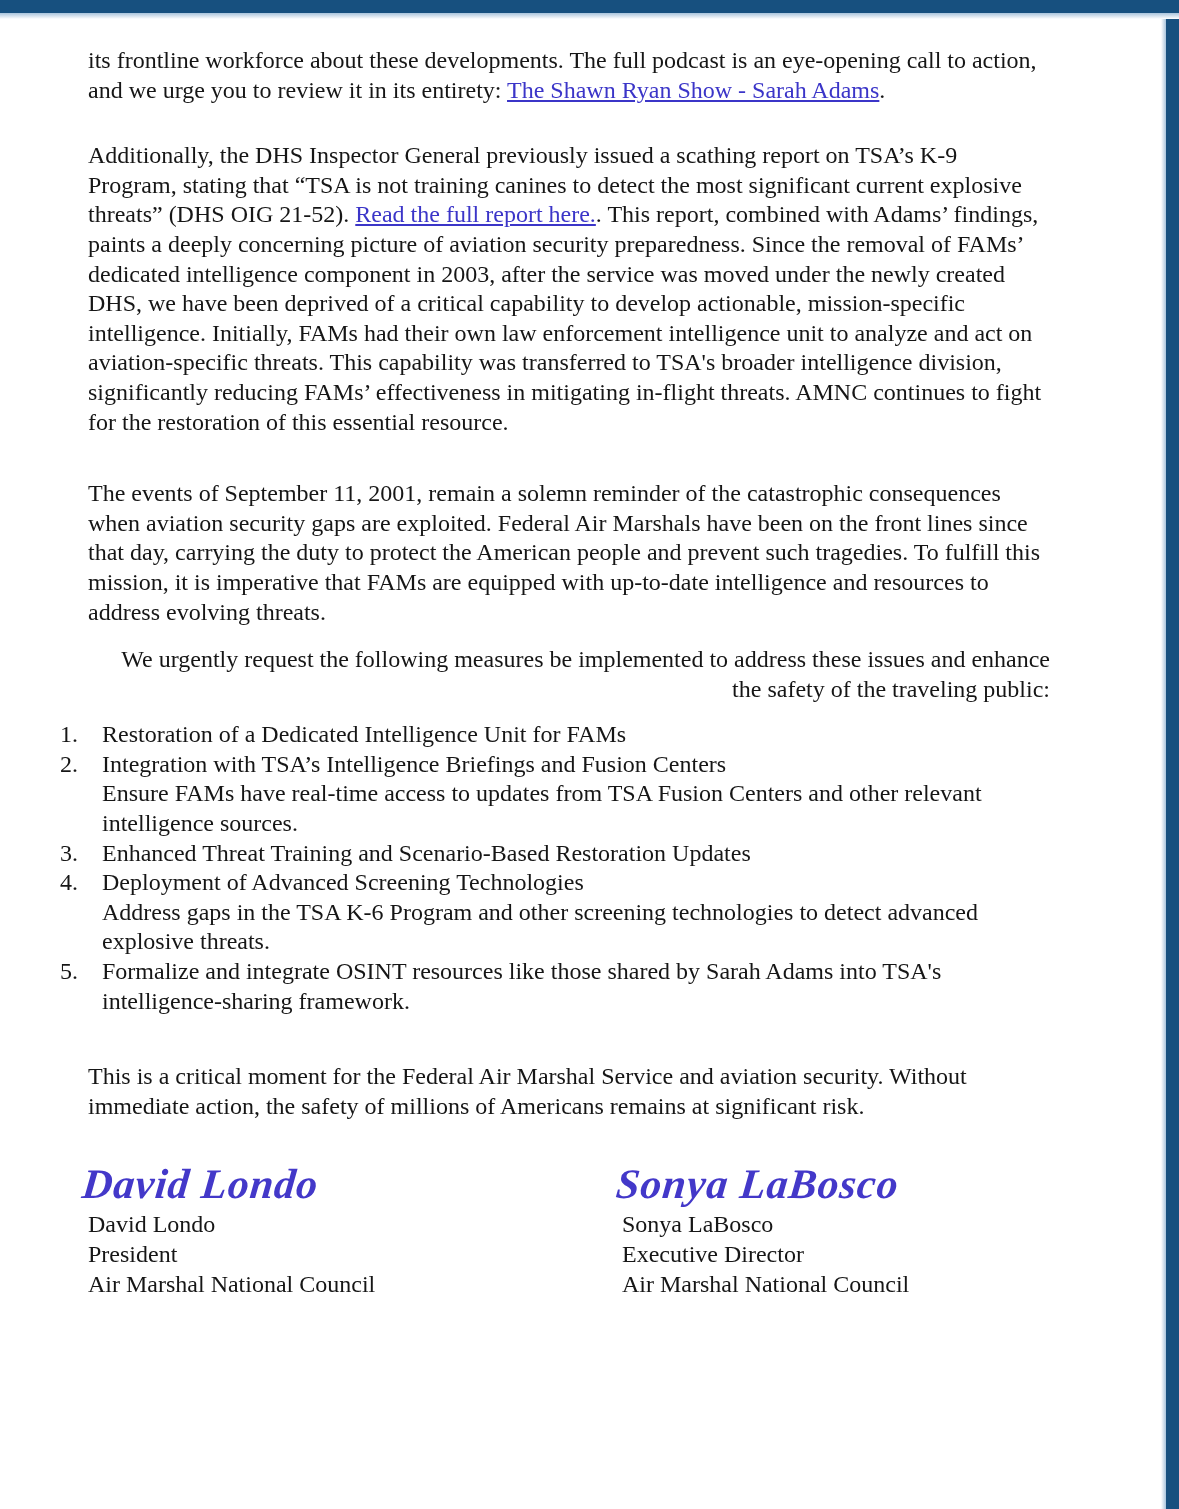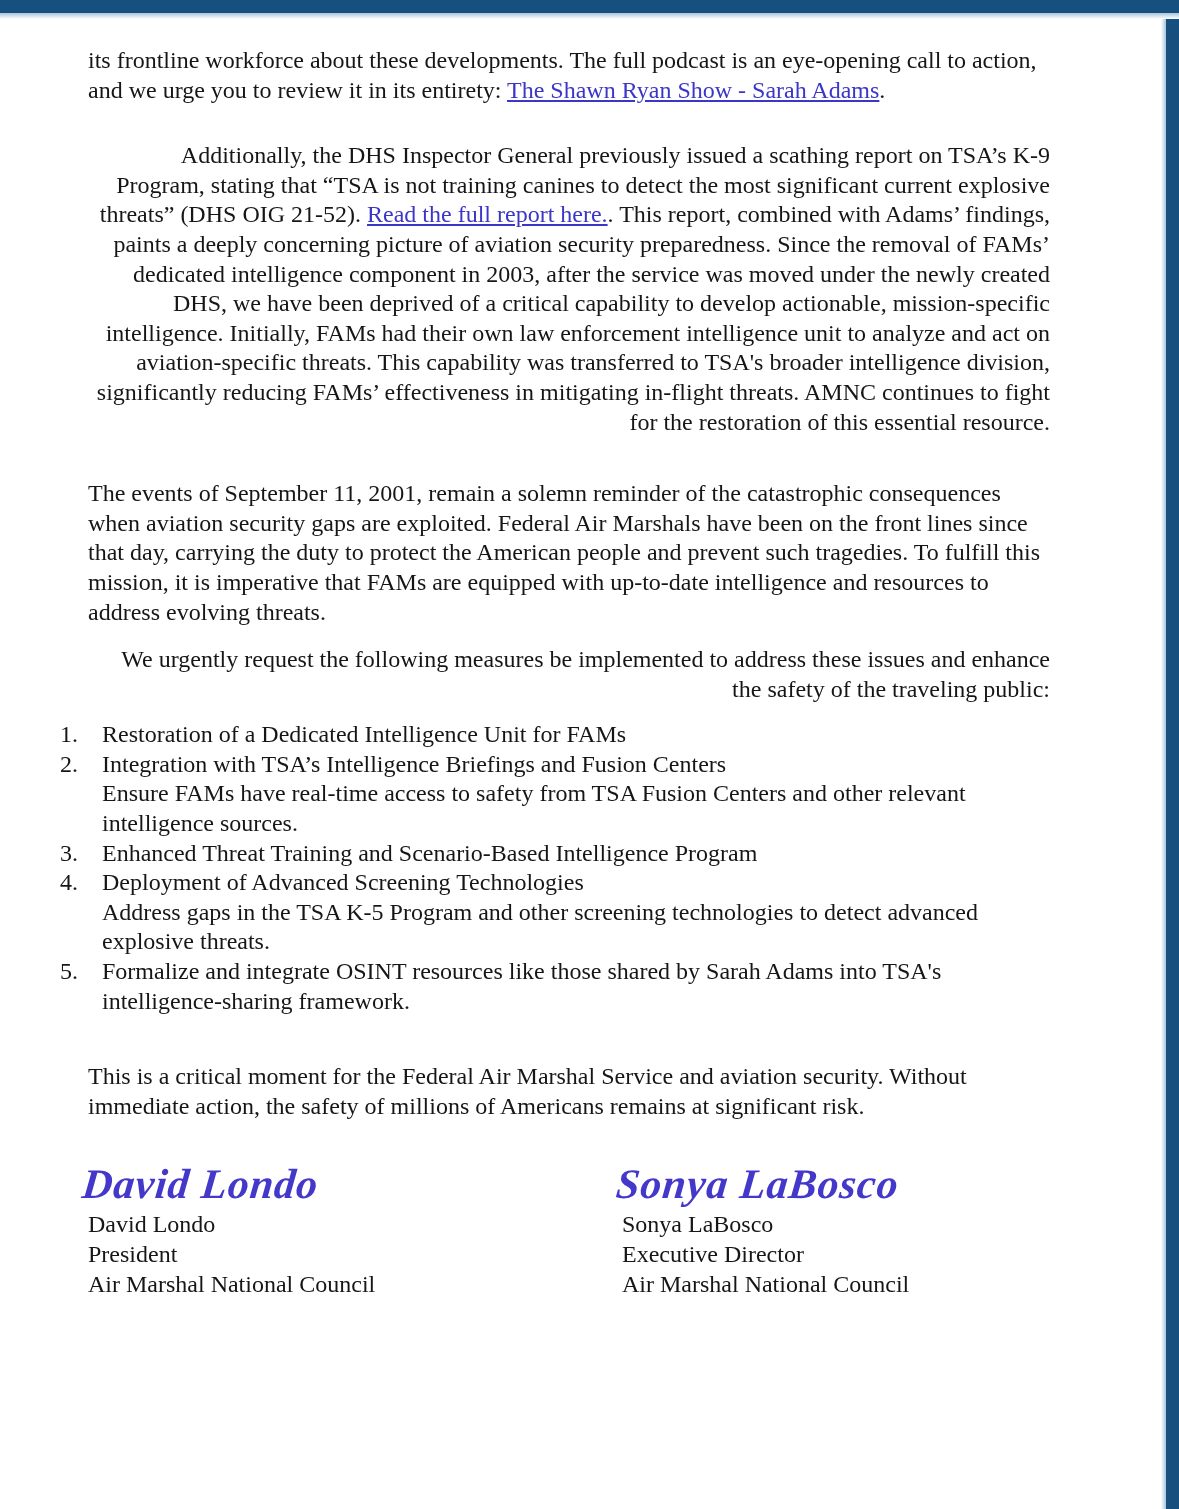--- a/index.html
+++ b/index.html
@@ -59,21 +59,21 @@
   .content {
     position: absolute;
     left: 88px;
     top: 46px;
     width: 962px;
     font-size: 24px;
     line-height: 29.6px;
     z-index: 1;
   }
   .content p { margin: 0 0 36px 0; }
-  p.para-dhs { margin-bottom: 42px; text-align: right; }
+  p.para-dhs { margin-bottom: 42px; }
   p.para-sept { margin-bottom: 18px; }
   p.para-request { margin-bottom: 16px; text-align: right; }
   a.doclink {
     color: var(--link_blue);
     text-decoration: underline;
     cursor: pointer;
   }
   ol.measures {
     list-style: none;
     margin: 0 0 46px 0;
@@ -129,30 +129,30 @@
     <p class="para-request">We urgently request the following measures be implemented to address these issues and enhance the safety of the traveling public:</p>
 
     <ol class="measures">
       <li>
         <span class="num">1.</span>
         <span class="item-heading">Restoration of a Dedicated Intelligence Unit for FAMs</span>
       </li>
       <li>
         <span class="num">2.</span>
         <span class="item-heading">Integration with TSA’s Intelligence Briefings and Fusion Centers</span>
-        <div class="item-body">Ensure FAMs have real-time access to safety from TSA Fusion Centers and other relevant intelligence sources.</div>
+        <div class="item-body">Ensure FAMs have real-time access to updates from TSA Fusion Centers and other relevant intelligence sources.</div>
       </li>
       <li>
         <span class="num">3.</span>
-        <span class="item-heading">Enhanced Threat Training and Scenario-Based Intelligence Program</span>
+        <span class="item-heading">Enhanced Threat Training and Scenario-Based Restoration Updates</span>
       </li>
       <li>
         <span class="num">4.</span>
         <span class="item-heading">Deployment of Advanced Screening Technologies</span>
-        <div class="item-body">Address gaps in the TSA K-5 Program and other screening technologies to detect advanced explosive threats.</div>
+        <div class="item-body">Address gaps in the TSA K-6 Program and other screening technologies to detect advanced explosive threats.</div>
       </li>
       <li>
         <span class="num">5.</span>
         <div class="item-body">Formalize and integrate OSINT resources like those shared by Sarah Adams into TSA's intelligence-sharing framework.</div>
       </li>
     </ol>
 
     <p>This is a critical moment for the Federal Air Marshal Service and aviation security. Without immediate action, the safety of millions of Americans remains at significant risk.</p>
 
     <div class="sig-row">

